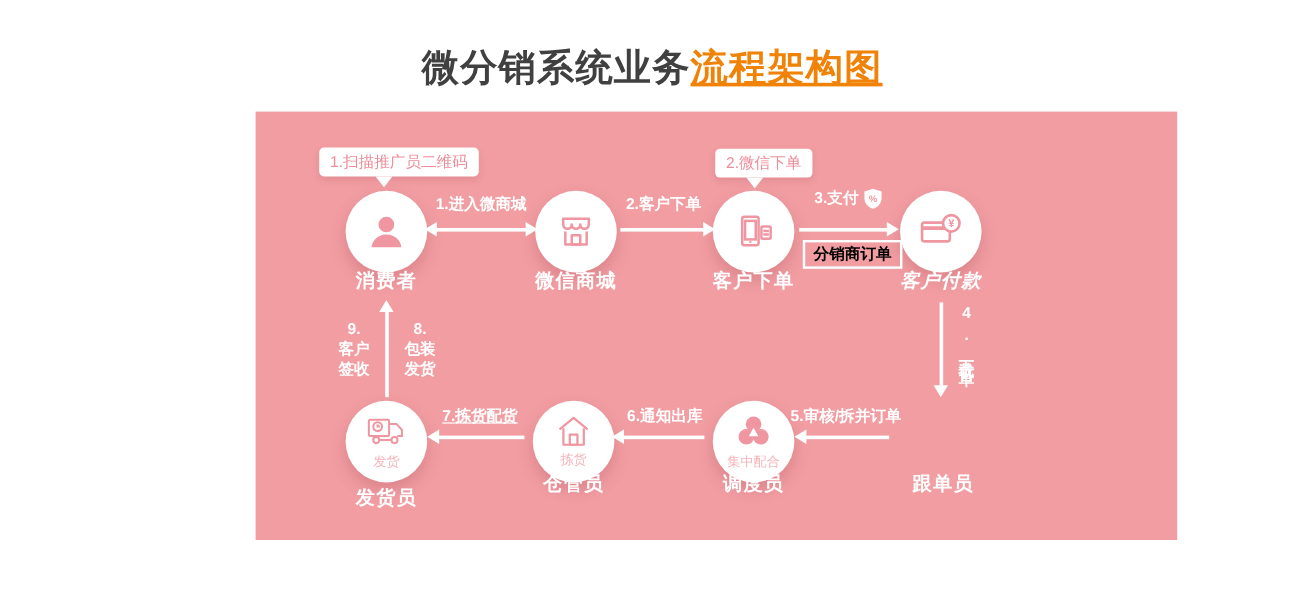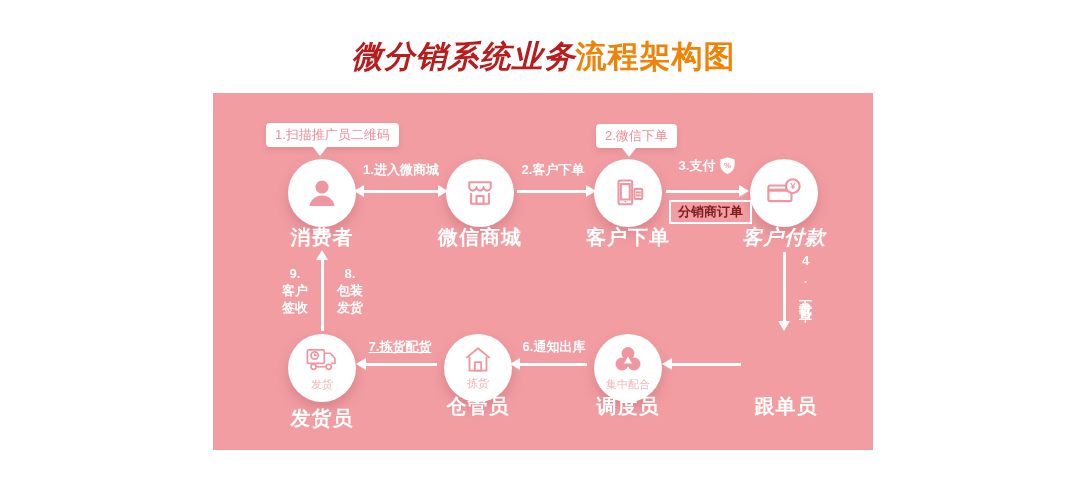--- a/index.html
+++ b/index.html
@@ -1,54 +1,54 @@
 <!DOCTYPE html>
 <html><head>
 <meta charset="utf-8">
 <style>
   html,body{margin:0;padding:0;background:#ffffff;}
   body{font-family:"Liberation Sans","DejaVu Sans",sans-serif;}
   #stage{position:relative;width:1087px;height:500px;background:#ffffff;overflow:hidden;}
 
   .title{position:absolute;top:36px;left:0;width:100%;text-align:center;
          font-size:31px;font-weight:bold;letter-spacing:1px;}
-  .title .t-normal{color:#b91c1c;font-style:italic;}
-  .title .t-accent{color:#f08307;}
-
-  .panel{position:absolute;left:213px;top:93px;width:660px;height:357px;background:#f19da2;}
+  .title .t-normal{color:#404040;}
+  .title .t-accent{color:#f08307;text-decoration:underline;}
+
+  .panel{position:absolute;left:213px;top:93px;width:768px;height:357px;background:#f19da2;}
 
   
   .node{position:absolute;width:68px;height:68px;border-radius:50%;background:#ffffff;
         box-shadow:0 6px 12px rgba(160,70,80,0.28);
         display:flex;flex-direction:column;align-items:center;justify-content:center;}
   .node .icon{line-height:0;}
   .node .caption{font-size:11px;color:#f5b4ba;margin-top:1px;white-space:nowrap;}
   .node-label{position:absolute;width:140px;text-align:center;color:#ffffff;
-              font-size:20px;font-weight:bold;letter-spacing:1px;white-space:nowrap;}
+              font-size:16px;font-weight:bold;letter-spacing:1px;white-space:nowrap;}
 
   
   .arrow-h{position:absolute;height:3px;background:#ffffff;}
   .arrow-h.right::after{content:'';position:absolute;right:-9px;top:-5px;width:0;height:0;
       border-left:10px solid #ffffff;border-top:6px solid transparent;border-bottom:6px solid transparent;}
   .arrow-h.left::before{content:'';position:absolute;left:-9px;top:-5px;width:0;height:0;
       border-right:10px solid #ffffff;border-top:6px solid transparent;border-bottom:6px solid transparent;}
   .arrow-h.both::after{content:'';position:absolute;right:-9px;top:-5px;width:0;height:0;
       border-left:10px solid #ffffff;border-top:6px solid transparent;border-bottom:6px solid transparent;}
   .arrow-h.both::before{content:'';position:absolute;left:-9px;top:-5px;width:0;height:0;
       border-right:10px solid #ffffff;border-top:6px solid transparent;border-bottom:6px solid transparent;}
   .arrow-v{position:absolute;width:3px;background:#ffffff;}
   .arrow-v.down::after{content:'';position:absolute;bottom:-9px;left:-5px;width:0;height:0;
       border-top:10px solid #ffffff;border-left:6px solid transparent;border-right:6px solid transparent;}
   .arrow-v.up::before{content:'';position:absolute;top:-9px;left:-5px;width:0;height:0;
       border-bottom:10px solid #ffffff;border-left:6px solid transparent;border-right:6px solid transparent;}
 
   .edge-label{position:absolute;color:#ffffff;font-size:13px;font-weight:bold;
               text-align:center;white-space:nowrap;}
-  .edge-label.flex{display:flex;align-items:center;justify-content:center;gap:3px;}
-  .boxed-label{position:absolute;color:#7f1d1d;font-size:13px;font-weight:bold;
+  .edge-label.flex{display:flex;justify-content:center;gap:3px;}
+  .boxed-label{position:absolute;color:#000000;font-size:13px;font-weight:bold;
                border:2px solid #ffffff;padding:1px 7px;white-space:nowrap;}
 
   .v-text{position:absolute;color:#ffffff;font-size:13px;font-weight:bold;
           writing-mode:vertical-rl;text-orientation:upright;letter-spacing:3px;}
   .stack-text{position:absolute;width:36px;color:#ffffff;font-size:13px;font-weight:bold;
               text-align:center;line-height:17px;}
   .stack-text span{display:block;}
 
   .callout{position:absolute;height:24px;line-height:24px;background:#ffffff;border-radius:4px;
            padding:0 9px;font-size:13px;color:#ee8d99;white-space:nowrap;
@@ -193,20 +193,21 @@
           <circle cx="44" cy="40" r="13" fill="#ef96a0"></circle>
           <path d="M32 25 L40 39 H24 Z" fill="#ffffff"></path>
         </svg>
       </span>
       <span class="caption">集中配合</span>
     </div>
     <div class="node-label" style="left:345px;top:300px;">调度员</div>
 
     <div class="node-label" style="left:503px;top:300px;">跟单员</div>
 
+    <div class="edge-label" style="left:412px;top:245px;width:160px;">5.审核/拆并订单</div>
     <div class="arrow-h left" style="left:458px;top:270px;width:70px;"></div>
 
     <div class="edge-label" style="left:271px;top:245px;width:140px;">6.通知出库</div>
     <div class="arrow-h left" style="left:306px;top:270px;width:68px;"></div>
 
     <div class="edge-label" style="left:117px;top:245px;width:140px;text-decoration:underline;">7.拣货配货</div>
     <div class="arrow-h left" style="left:152px;top:270px;width:72px;"></div>
 
   </div>
 </div>

